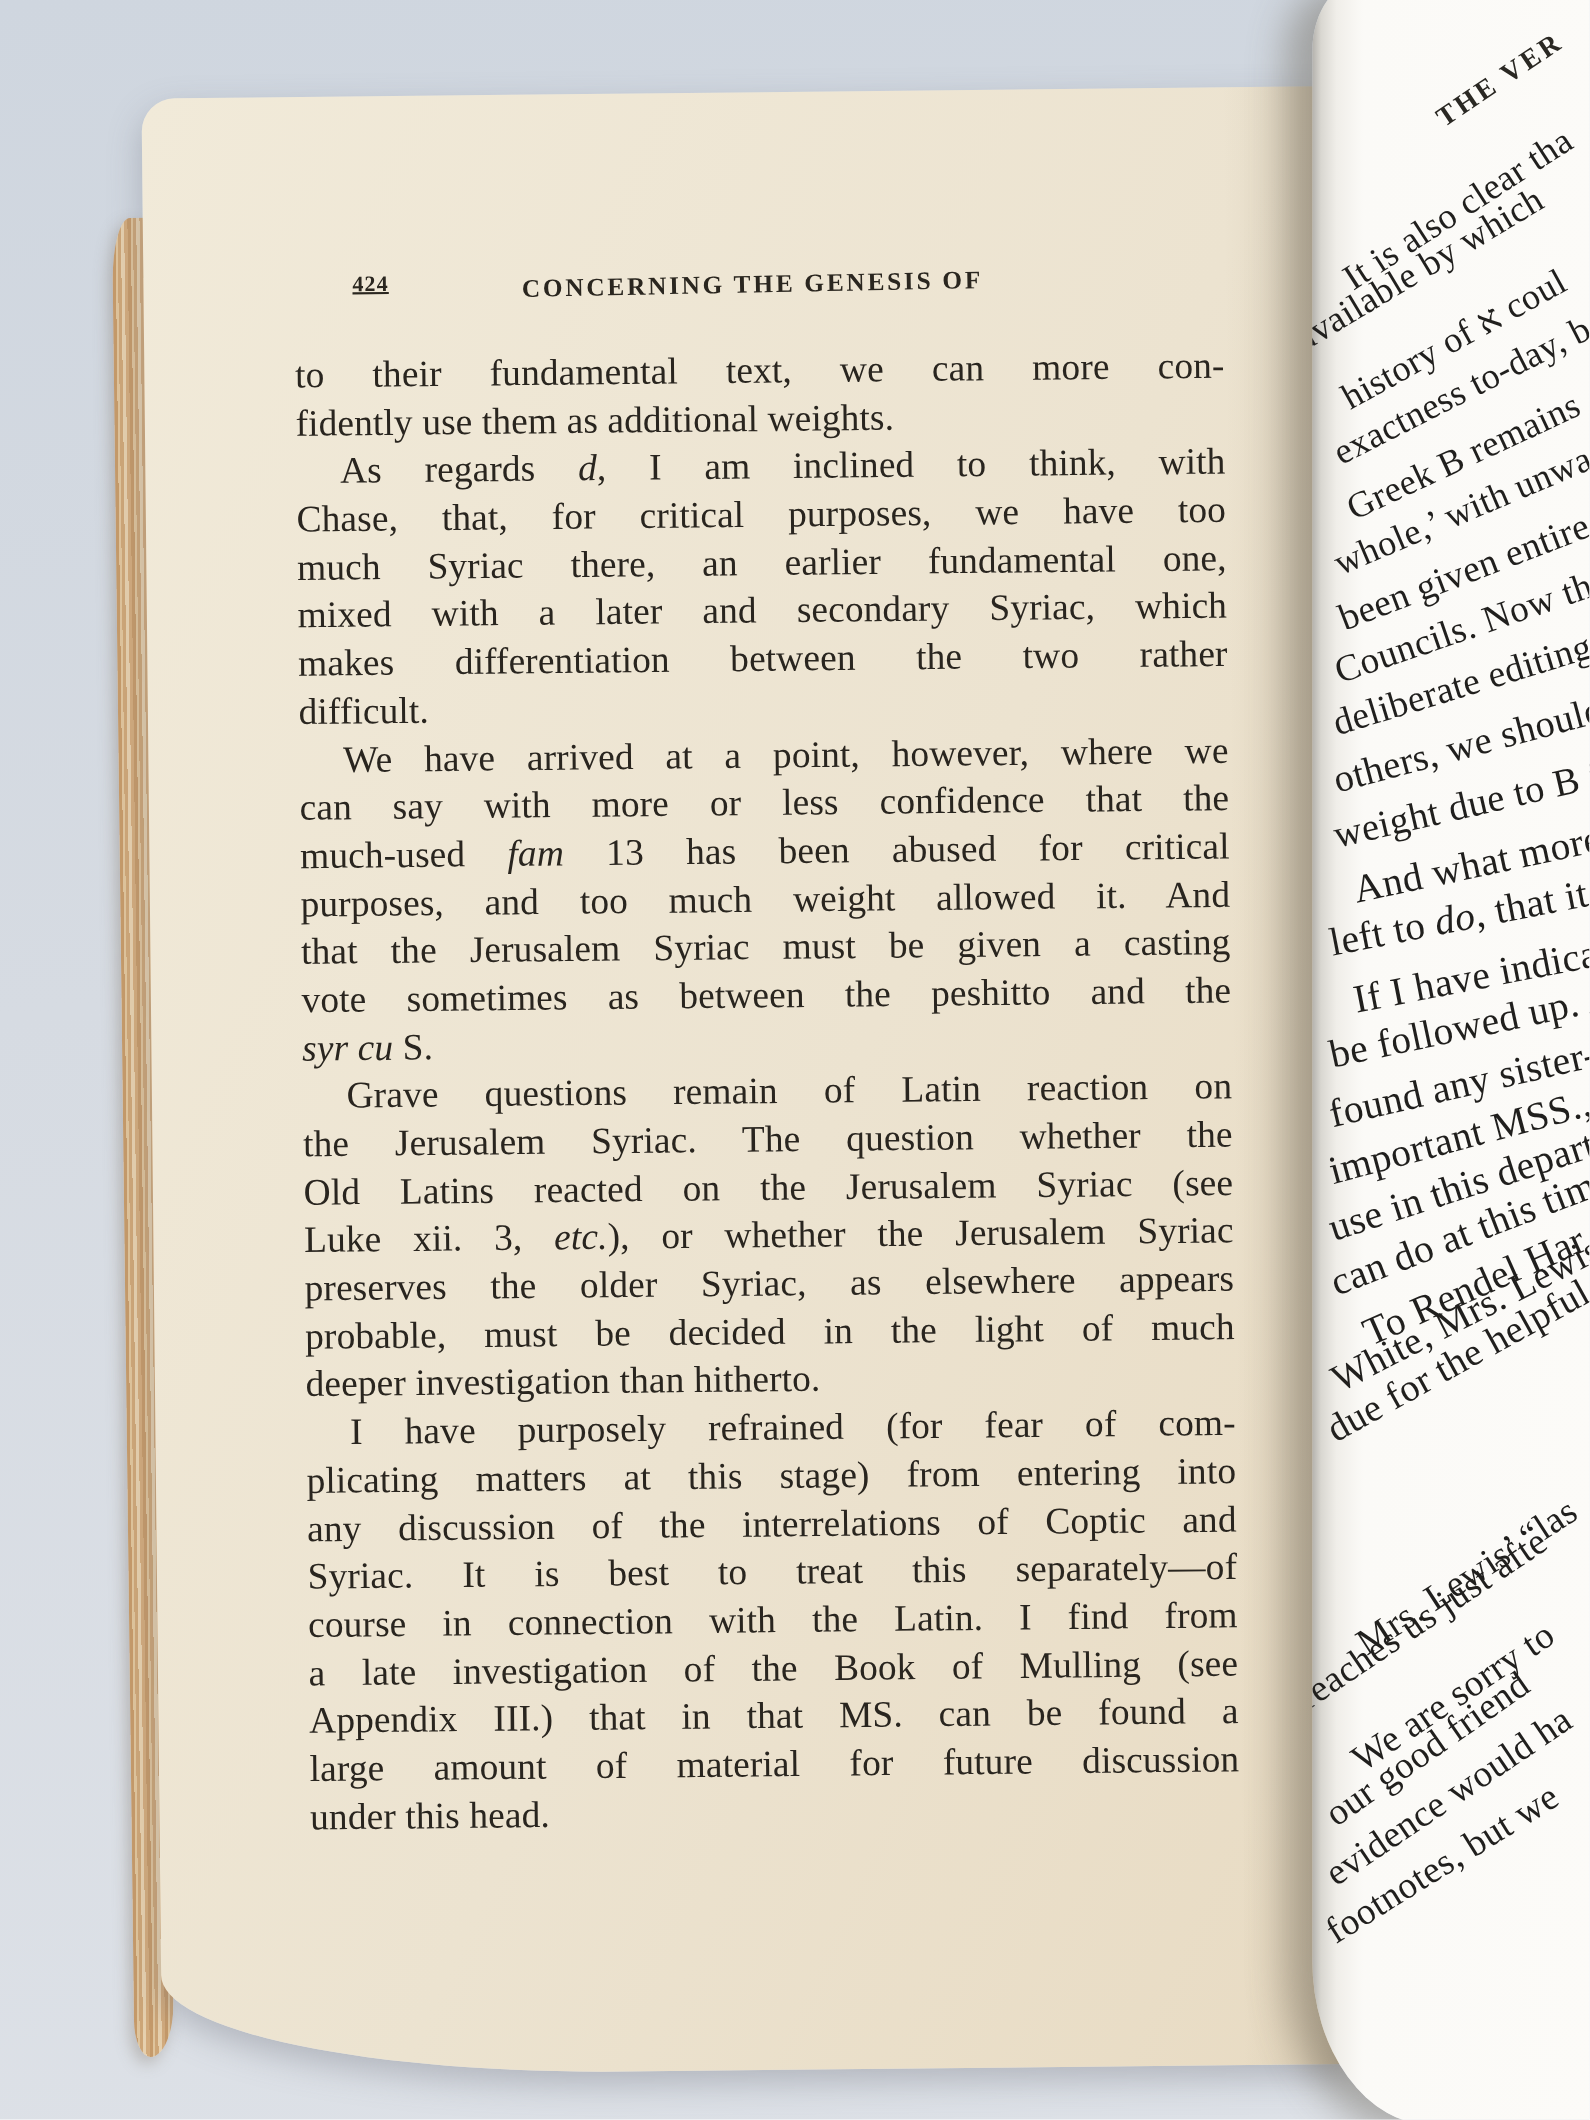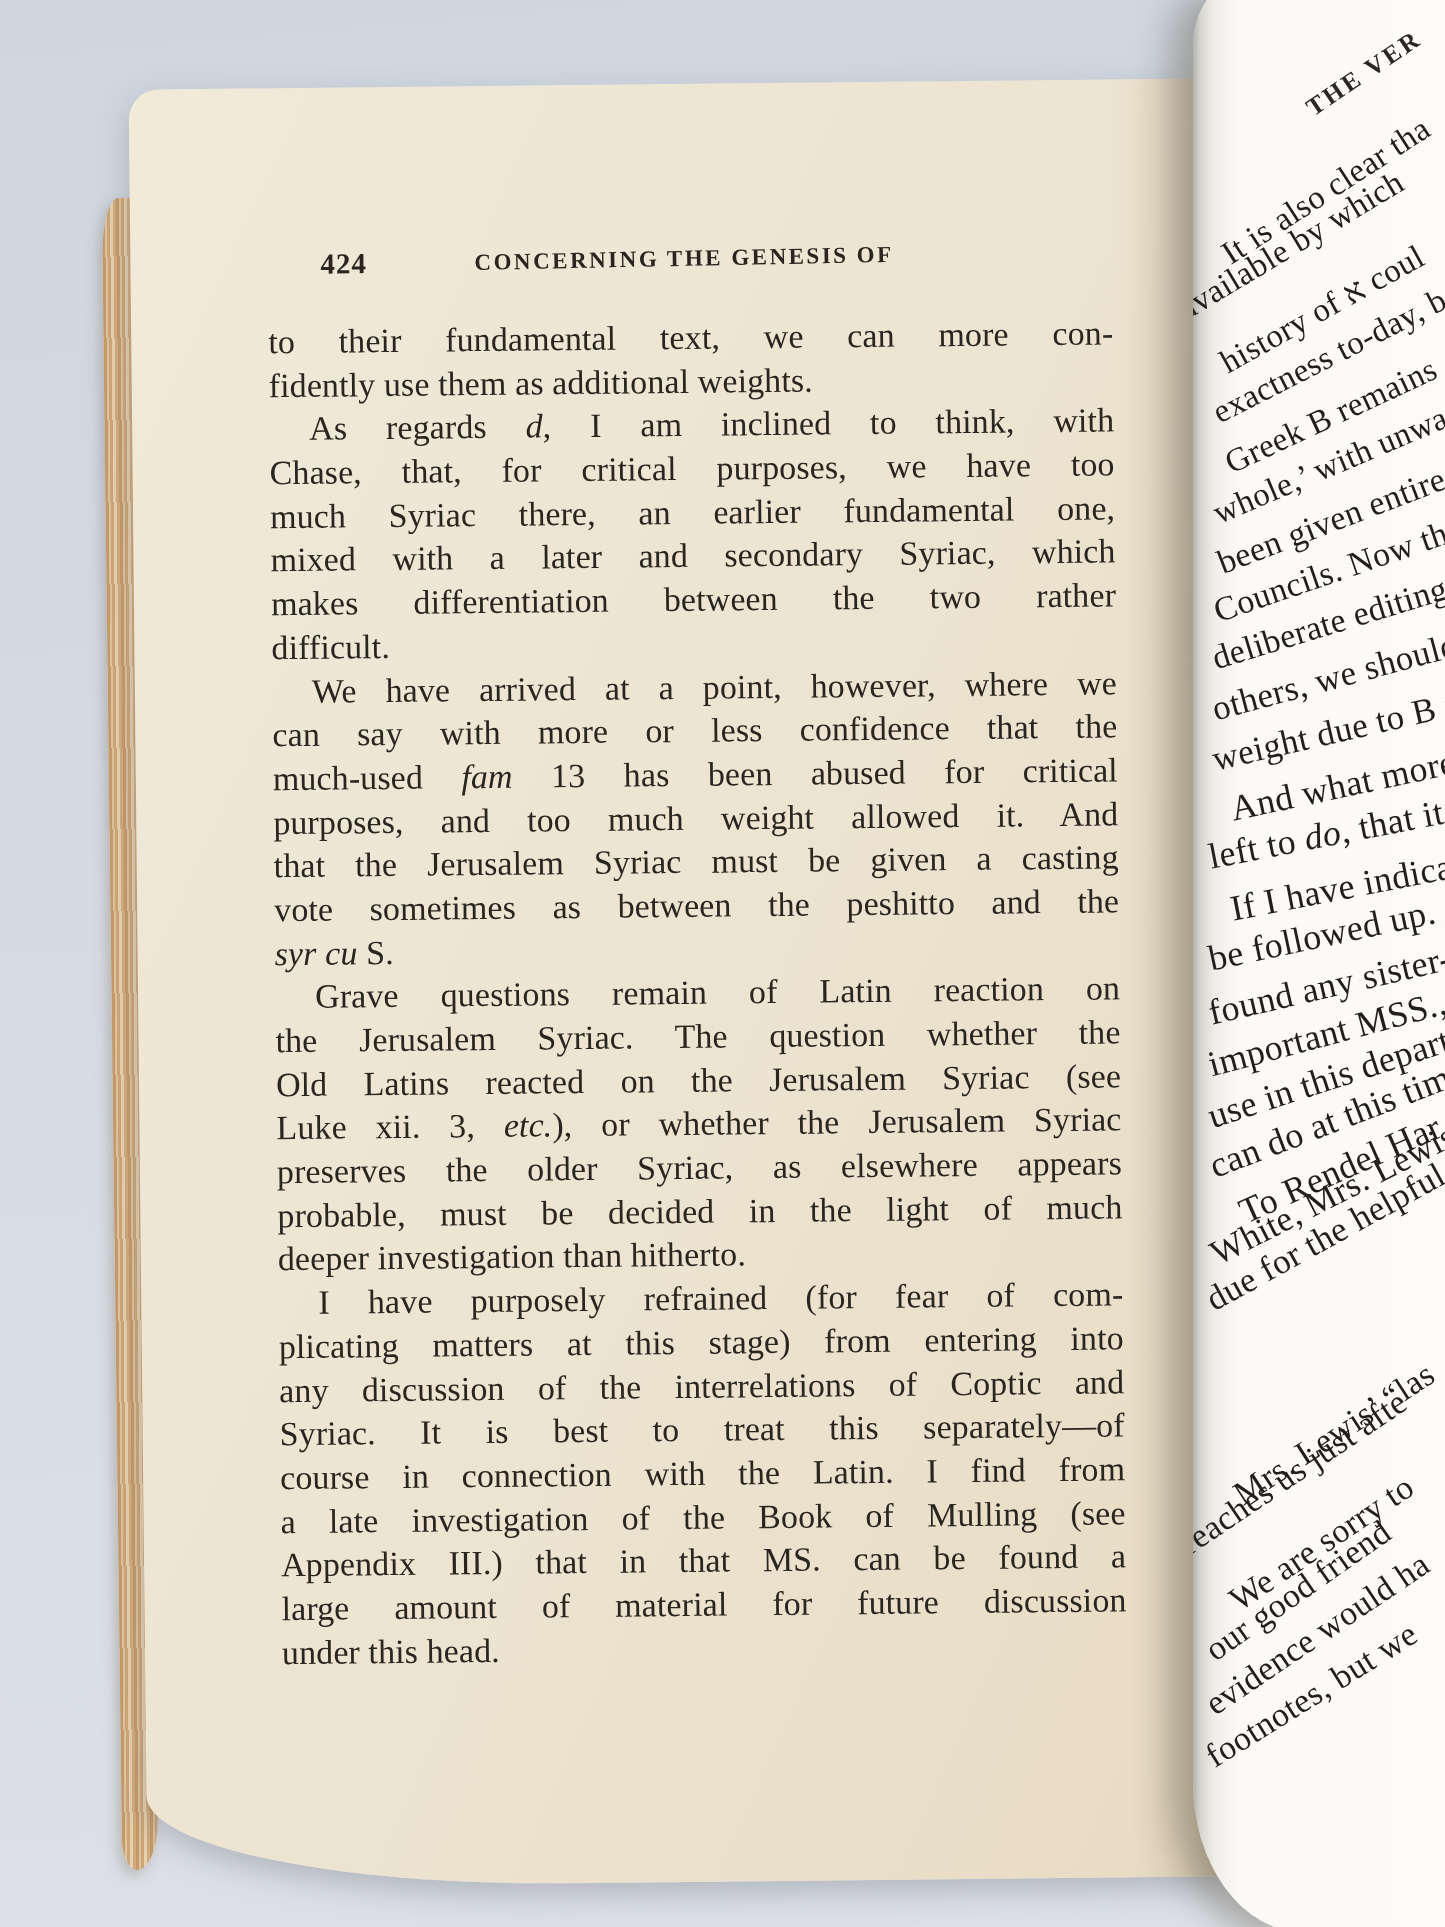--- a/index.html
+++ b/index.html
@@ -20,22 +20,22 @@
   .left-page{position:absolute;left:138px;top:84px;width:1078px;height:1798px;
           background:linear-gradient(115deg,#f1ead9 0%,#ece3d0 55%,#e8dbc3 100%);
           border-radius:30px 4px 0 0;
           border-bottom-left-radius:420px 92px;
           transform:rotate(-0.6deg);
           box-shadow:0 12px 30px rgba(100,103,115,.35);}
   .gutter{position:absolute;right:0;top:0;width:95px;height:100%;
           border-radius:0 4px 0 0;
           background:linear-gradient(90deg,rgba(125,103,70,0) 0%,rgba(125,103,70,.08) 55%,rgba(112,92,62,.20) 100%);}
 
-  .pgnum{position:absolute;left:190px;top:160px;font-size:29px;font-weight:700;
-          color:#2a261f;letter-spacing:1px;}
+  .pgnum{position:absolute;left:190px;top:160px;font-size:20px;font-weight:700;
+          color:#2a261f;letter-spacing:1px;text-decoration:underline;}
   .runhead{position:absolute;left:344px;top:162px;font-size:23px;font-weight:700;
           color:#2a261f;letter-spacing:2.5px;transform:rotate(-0.5deg);white-space:nowrap;}
 
   .body-text{position:absolute;left:137px;top:232px;width:845px;color:#29251f;}
   .line{height:43.7px;line-height:43.7px;font-size:34px;white-space:nowrap;
         text-align:justify;text-align-last:justify;letter-spacing:.1px;}
   .line.last{text-align-last:left;}
   .line.indent{text-indent:40px;}
   .line em{font-style:italic;}
 

